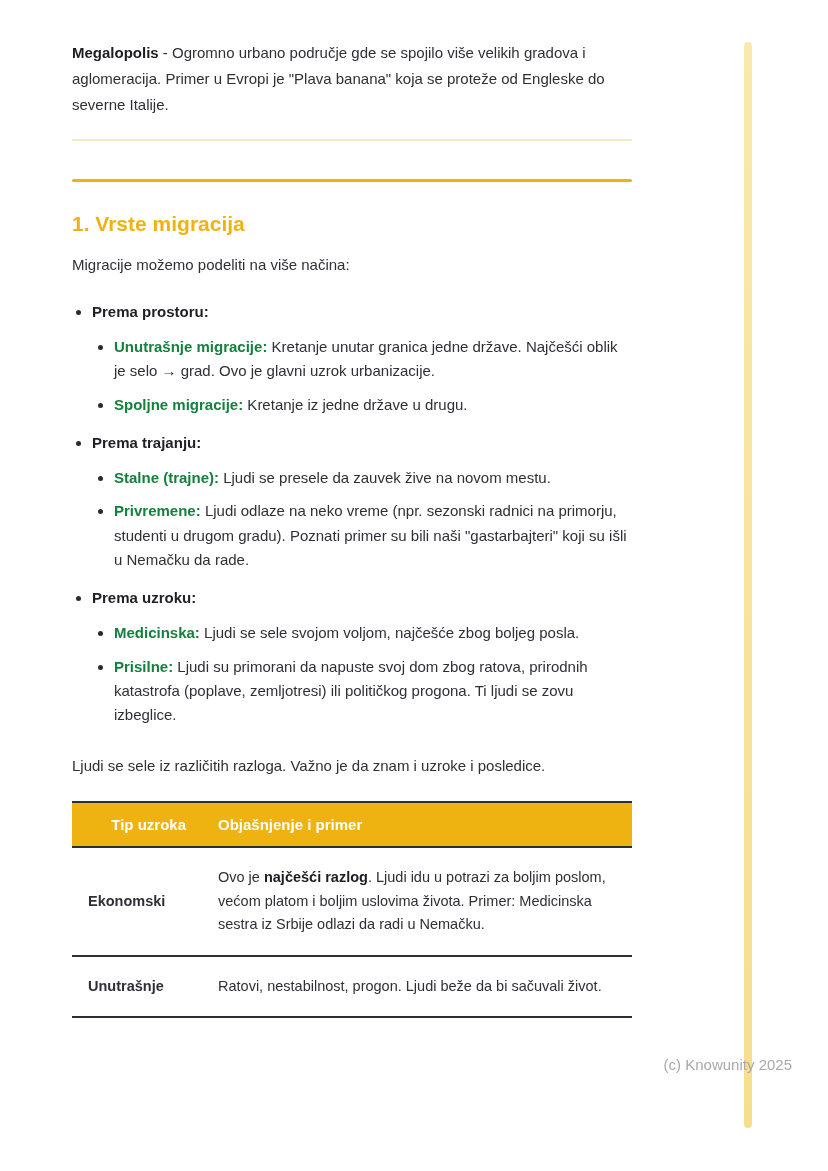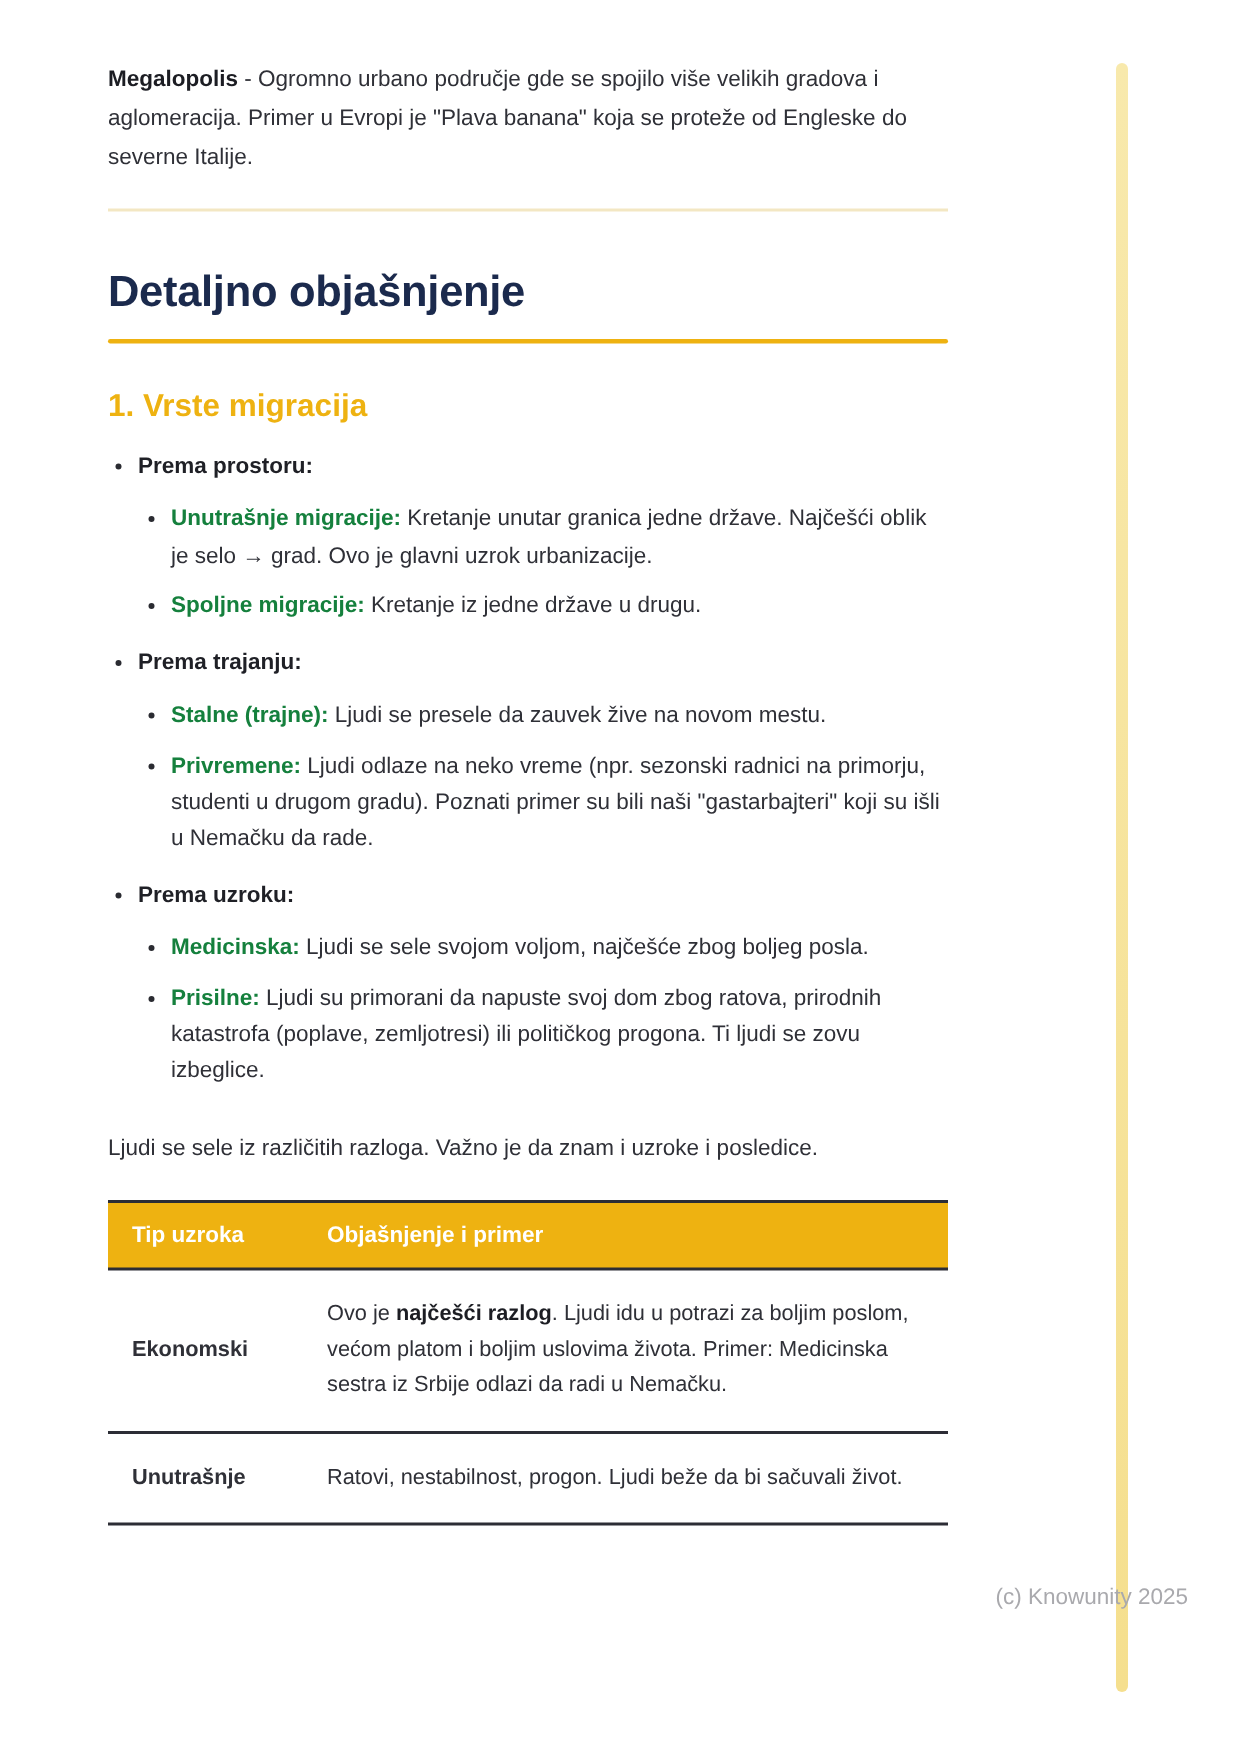--- a/index.html
+++ b/index.html
@@ -83,21 +83,21 @@
     margin-top: 8px;
   }
   .causes-table th {
     background: #EEB211;
     color: #ffffff;
     font-size: 15px;
     font-weight: 700;
     text-align: left;
     padding: 13px 16px;
   }
-  .causes-table th.col-type { width: 130px; }
+  .causes-table th.col-type { width: 130px; text-align: right; }
   .causes-table td {
     border-top: 2px solid #2C2D35;
     padding: 18px 16px;
     font-size: 14.5px;
     line-height: 1.62;
     color: #2f3037;
     vertical-align: middle;
   }
   .type-cell { font-weight: 700; color: #1f2026; }
   .desc-cell strong { color: #1c1d23; }
@@ -123,24 +123,24 @@
 </head>
 <body>
 
 <div class="page">
   <div class="content">
 
     <p class="para"><strong>Megalopolis</strong><span> - Ogromno urbano područje gde se spojilo više velikih gradova i aglomeracija. Primer u Evropi je "Plava banana" koja se proteže od Engleske do severne Italije.</span></p>
 
     <hr class="soft-divider">
 
-    <h1 class="main-heading">Detaljno objašnjenje</h1>
     <div class="gold-rule"></div>
 
     <h2 class="sub-heading">1. Vrste migracija</h2>
+    <p class="para">Migracije možemo podeliti na više načina:</p>
 
     <ul class="list-l1">
       <li>
         <strong class="group-label">Prema prostoru:</strong>
         <ul class="list-l2">
           <li><strong>Unutrašnje migracije:</strong><span> Kretanje unutar granica jedne države. Najčešći oblik je selo → grad. Ovo je glavni uzrok urbanizacije.</span></li>
           <li><strong>Spoljne migracije:</strong><span> Kretanje iz jedne države u drugu.</span></li>
         </ul>
       </li>
       <li>

